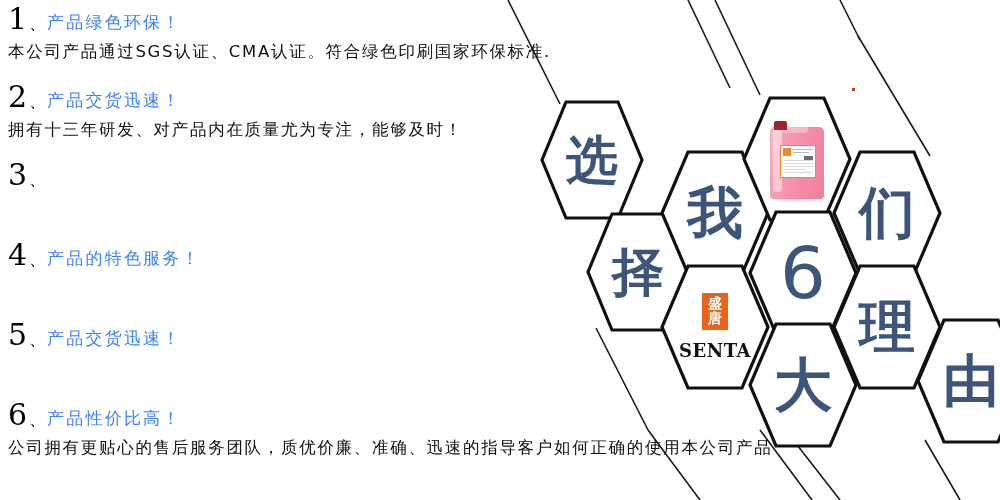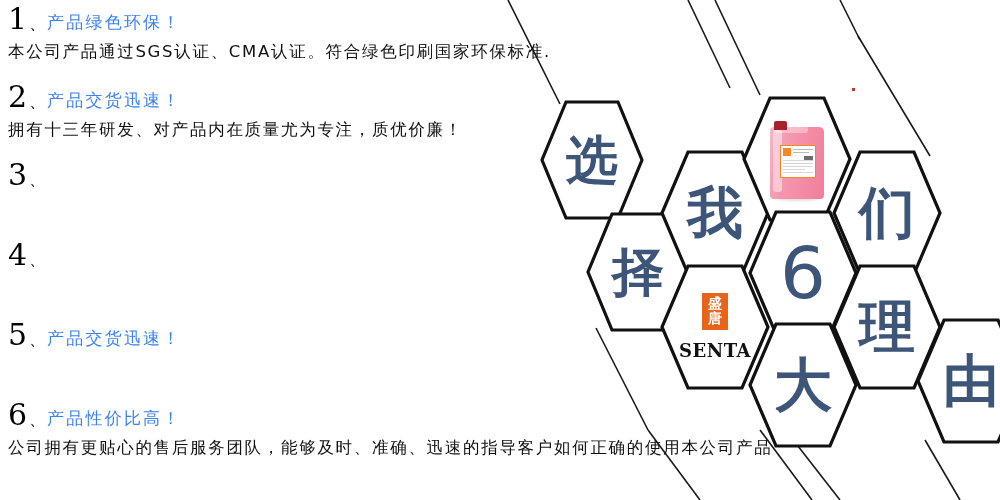--- a/index.html
+++ b/index.html
@@ -133,52 +133,53 @@
       </div>
       <div class="r-body">本公司产品通过SGS认证、CMA认证。符合绿色印刷国家环保标准.</div>
     </div>
 
     <div class="reason" style="top:82px">
       <div class="r-head">
         <span class="r-num">2</span>
         <span class="r-dun">、</span>
         <span class="r-title">产品交货迅速！</span>
       </div>
-      <div class="r-body">拥有十三年研发、对产品内在质量尤为专注，质优价廉！</div>
+      <div class="r-body">拥有十三年研发、对产品内在质量尤为专注，能够及时！</div>
     </div>
 
     <div class="reason" style="top:160px">
       <div class="r-head">
         <span class="r-num">3</span>
         <span class="r-dun">、</span>
       </div>
     </div>
 
     <div class="reason" style="top:240px">
       <div class="r-head">
         <span class="r-num">4</span>
         <span class="r-dun">、</span>
+        <span class="r-title">产品的特色服务！</span>
       </div>
     </div>
 
     <div class="reason" style="top:320px">
       <div class="r-head">
         <span class="r-num">5</span>
         <span class="r-dun">、</span>
         <span class="r-title">产品交货迅速！</span>
       </div>
     </div>
 
     <div class="reason" style="top:400px">
       <div class="r-head">
         <span class="r-num">6</span>
         <span class="r-dun">、</span>
         <span class="r-title">产品性价比高！</span>
       </div>
-      <div class="r-body">公司拥有更贴心的售后服务团队，能够及时、准确、迅速的指导客户如何正确的使用本公司产品</div>
+      <div class="r-body">公司拥有更贴心的售后服务团队，质优价廉、准确、迅速的指导客户如何正确的使用本公司产品</div>
     </div>
   </div>
 
   <div class="hexwrap">
 
     <div class="hex" style="left:540px;top:100px;width:104px;height:120px">
       <svg width="104" height="120" viewBox="0 0 104 120">
         <polygon points="26,2 78,2 102,60 78,118 26,118 2,60" fill="#ffffff" stroke="#111111" stroke-width="3.2" stroke-linejoin="miter"></polygon>
       </svg>
       <div class="hexlabel" style="font-size:52px">

